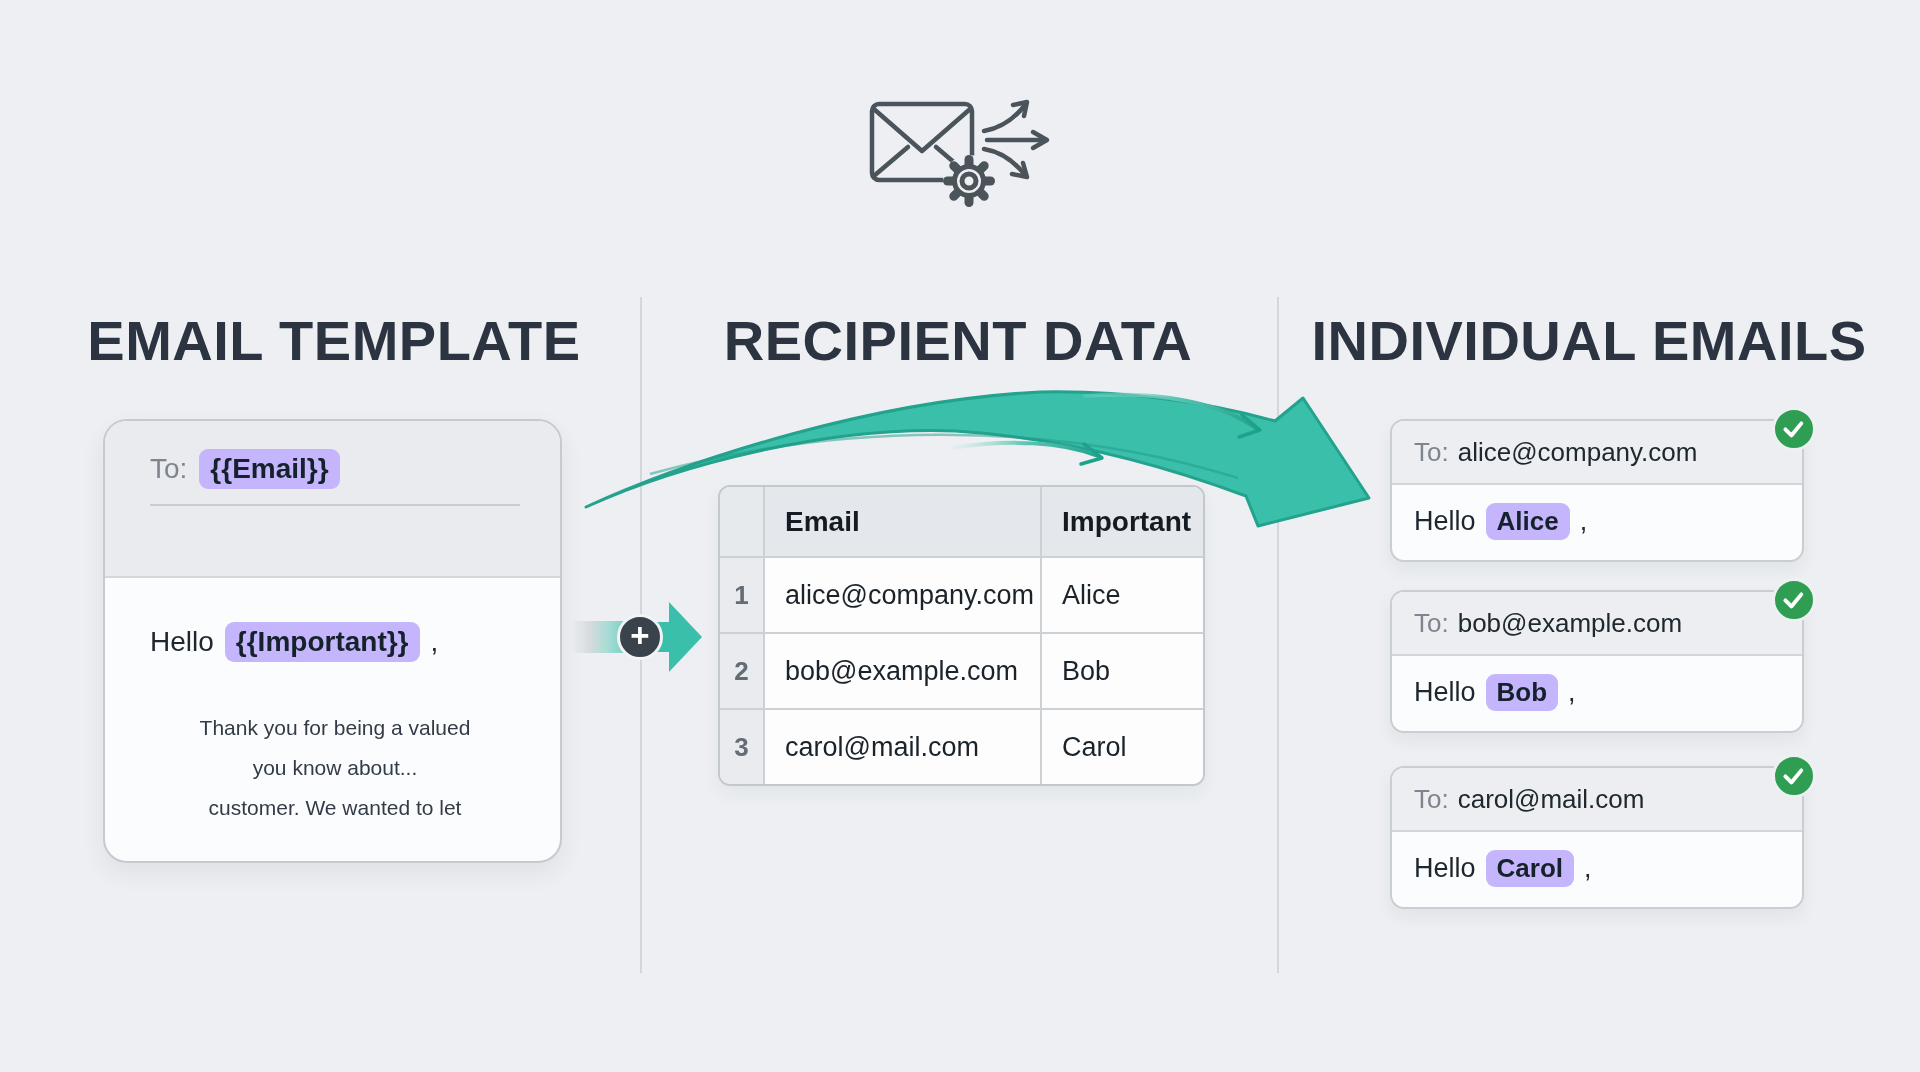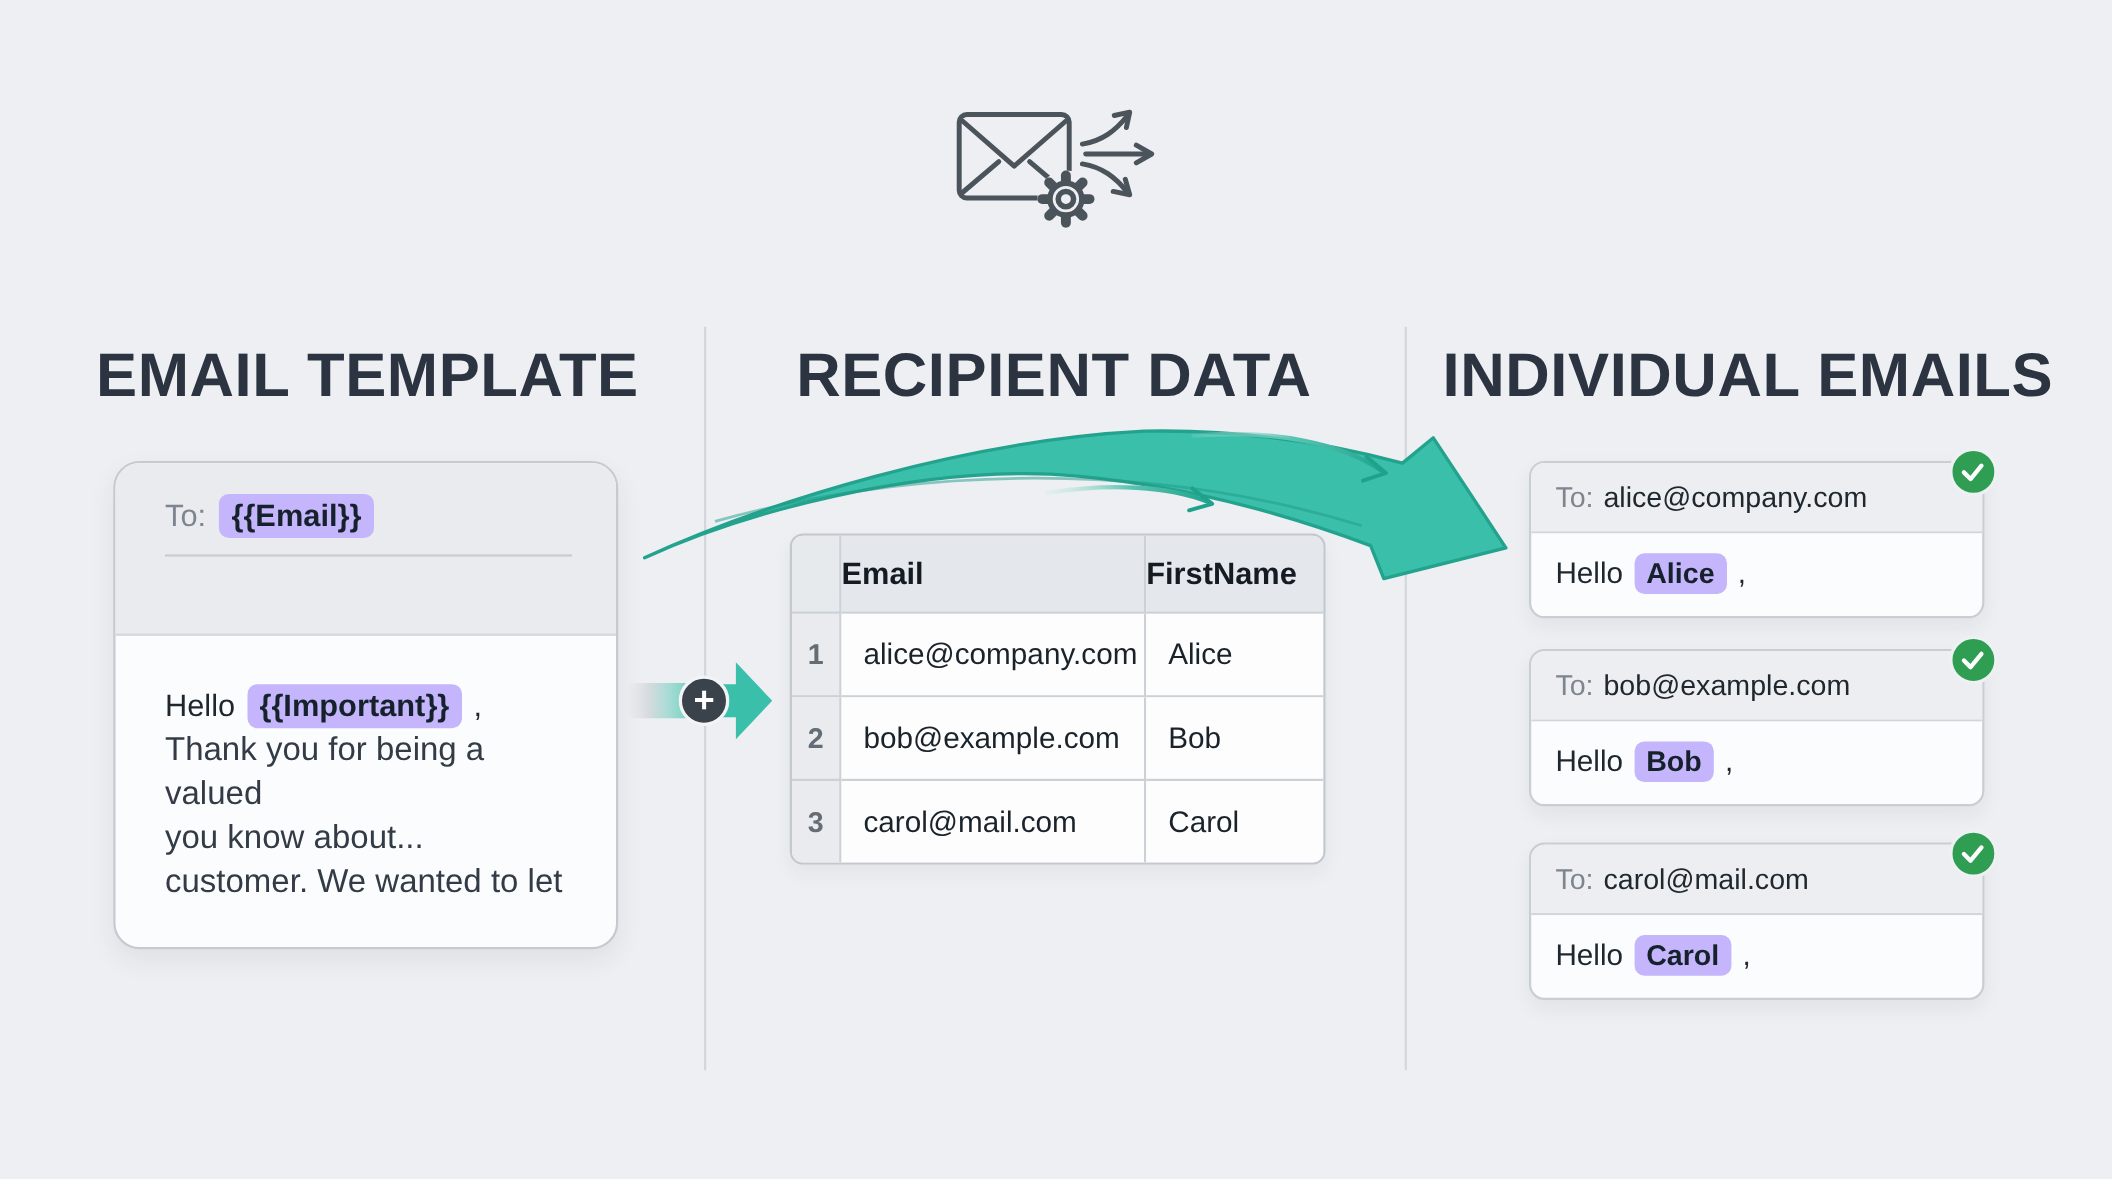--- a/index.html
+++ b/index.html
@@ -36,21 +36,21 @@
     height:157px;background:#e9ebee;border-bottom:2px solid #d4d8dc;
     padding:28px 40px 0 45px;box-sizing:border-box;
   }
   .tpl-row{display:flex;align-items:center;gap:12px;font-size:28px;}
   .lbl{color:#7e858e;}
   .val{color:#20282f;}
   .tpl-hr{height:2px;background:#c9cdd3;margin-top:15px;}
   .tpl-row.subject{margin-top:14px;}
   .tpl-body{padding:44px 40px 0 45px;}
   .greeting{display:flex;align-items:center;gap:11px;font-size:28px;color:#1e262e;}
-  .para{font-size:30px;line-height:40px;color:#333c46;}
+  .para{margin-top:46px;font-size:21px;line-height:40px;color:#333c46;text-align:center;}
   
   .merge-band{
     position:absolute;left:571px;top:621px;width:58px;height:32px;z-index:3;
     border-radius:3px;
     background:linear-gradient(90deg, rgba(158,166,173,0) 0%, rgba(158,166,173,.28) 32%, rgba(94,200,183,.5) 65%, #6fcfbf 100%);
   }
   .merge-plus{
     position:absolute;left:617px;top:614px;width:46px;height:46px;z-index:5;
     background:#3a424b;border:3px solid #f2f4f6;border-radius:50%;box-sizing:border-box;
     display:flex;align-items:center;justify-content:center;
@@ -59,21 +59,21 @@
   
   .rec-table{
     position:absolute;left:718px;top:485px;width:487px;height:301px;z-index:2;
     border:2px solid #c3c8cf;border-radius:12px;box-sizing:border-box;
     background:#fdfdfe;overflow:hidden;box-shadow:0 8px 18px rgba(40,50,60,.05);
     display:grid;grid-template-columns:45px 277px 1fr;grid-template-rows:71px 76px 76px 1fr;
   }
   .cell{display:flex;align-items:center;border-right:2px solid #ccd1d6;border-bottom:2px solid #ccd1d6;box-sizing:border-box;}
   .cell.last-col{border-right:none;}
   .cell.last-row{border-bottom:none;}
-  .cell.head{background:#e4e7eb;font-weight:700;font-size:28px;color:#141b22;text-align:right;}
+  .cell.head{background:#e4e7eb;font-weight:700;font-size:28px;color:#141b22;padding-left:20px;text-align:right;}
   .cell.corner{background:#e7eaed;}
   .cell.num{background:#e9ebee;justify-content:center;color:#646c76;font-size:26px;font-weight:600;padding-left:0;}
   .cell.value{font-size:27px;color:#1a222a;padding-left:20px;background:#fdfdfe;}
   
   .mail-card{
     position:absolute;left:1390px;width:414px;height:143px;z-index:2;
     border:2px solid #c9ced3;border-radius:14px;box-sizing:border-box;
     background:#fbfcfd;box-shadow:0 8px 18px rgba(40,50,60,.06);
   }
   .mc1{top:419px;} .mc2{top:590px;} .mc3{top:766px;}
@@ -130,21 +130,21 @@
   </div>
 
   <div class="merge-band"></div>
   <div class="merge-plus">
     <span>+</span>
   </div>
 
   <div class="rec-table">
     <div class="cell head corner"></div>
     <div class="cell head">Email</div>
-    <div class="cell head last-col">FirstName</div>
+    <div class="cell head last-col">Important</div>
 
     <div class="cell num">1</div>
     <div class="cell value">alice@company.com</div>
     <div class="cell value last-col">Alice</div>
 
     <div class="cell num">2</div>
     <div class="cell value">bob@example.com</div>
     <div class="cell value last-col">Bob</div>
 
     <div class="cell num last-row">3</div>

